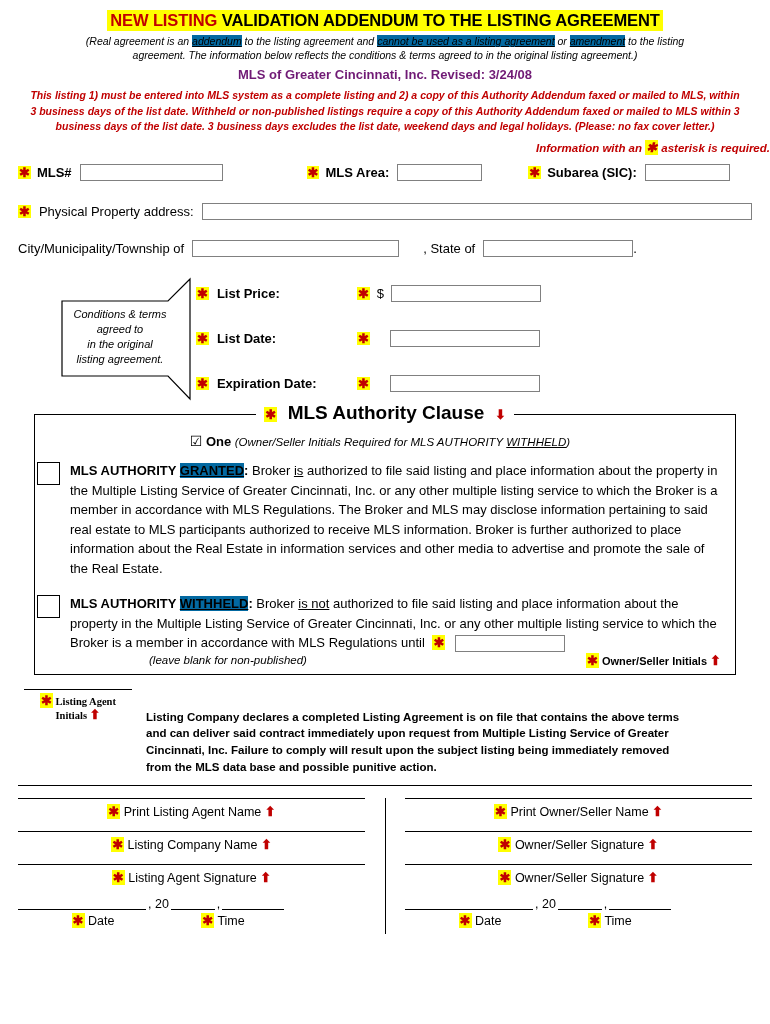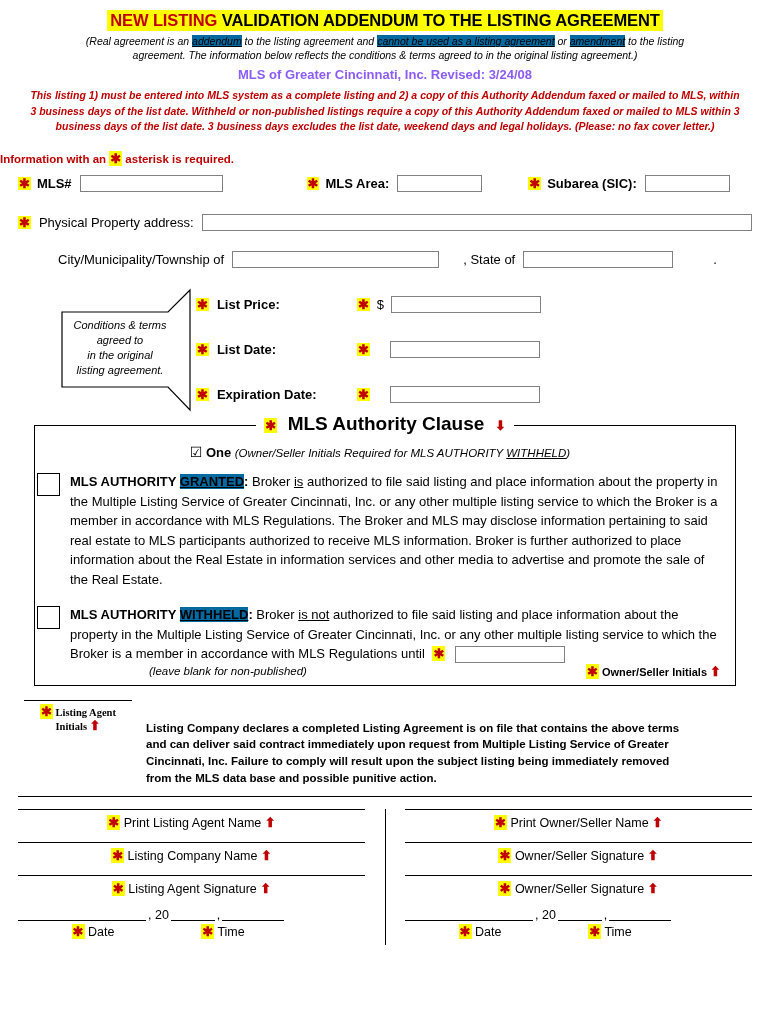--- a/index.html
+++ b/index.html
@@ -39,40 +39,41 @@
     text-align: center;
     font-size: 10.5px;
     font-style: italic;
     line-height: 1.35;
     margin: 3px 60px 0 60px;
   }
   .u { text-decoration: underline; }
   .hl { background: #0369a1; }
   .mls-line {
     text-align: center;
-    color: #8b5cf6;
+    color: #701a75;
     font-weight: bold;
     font-size: 13px;
     margin-top: 5px;
   }
   .para-red {
     text-align: center;
     color: #c00000;
     font-size: 10.5px;
     font-style: italic;
     font-weight: bold;
     line-height: 1.45;
     margin: 6px 16px 0 16px;
   }
   .asterisk-note {
-    text-align: left;
+    text-align: right;
     color: #c00000;
     font-weight: bold;
+    font-style: italic;
     font-size: 11.5px;
-    margin-top: 18px;
+    margin-top: 7px;
   }
   .ast-y {
     background: #ffff00;
     color: #c00000;
     font-weight: bold;
     font-size: 13px;
     padding: 0 1px;
     line-height: 1;
   }
   .up-red {
@@ -87,21 +88,20 @@
     margin: 0 18px;
   }
   .lbl {
     font-size: 13px;
     font-weight: bold;
     white-space: nowrap;
   }
   .lbl-n {
     font-size: 13px;
     white-space: nowrap;
-    margin-left: 40px;
   }
   .fld {
     border: 1px solid #808080;
     background: #ffffff;
     height: 17px;
     box-sizing: border-box;
   }
   .mls-row { margin-top: 10px; }
   
   .cond-wrap {

